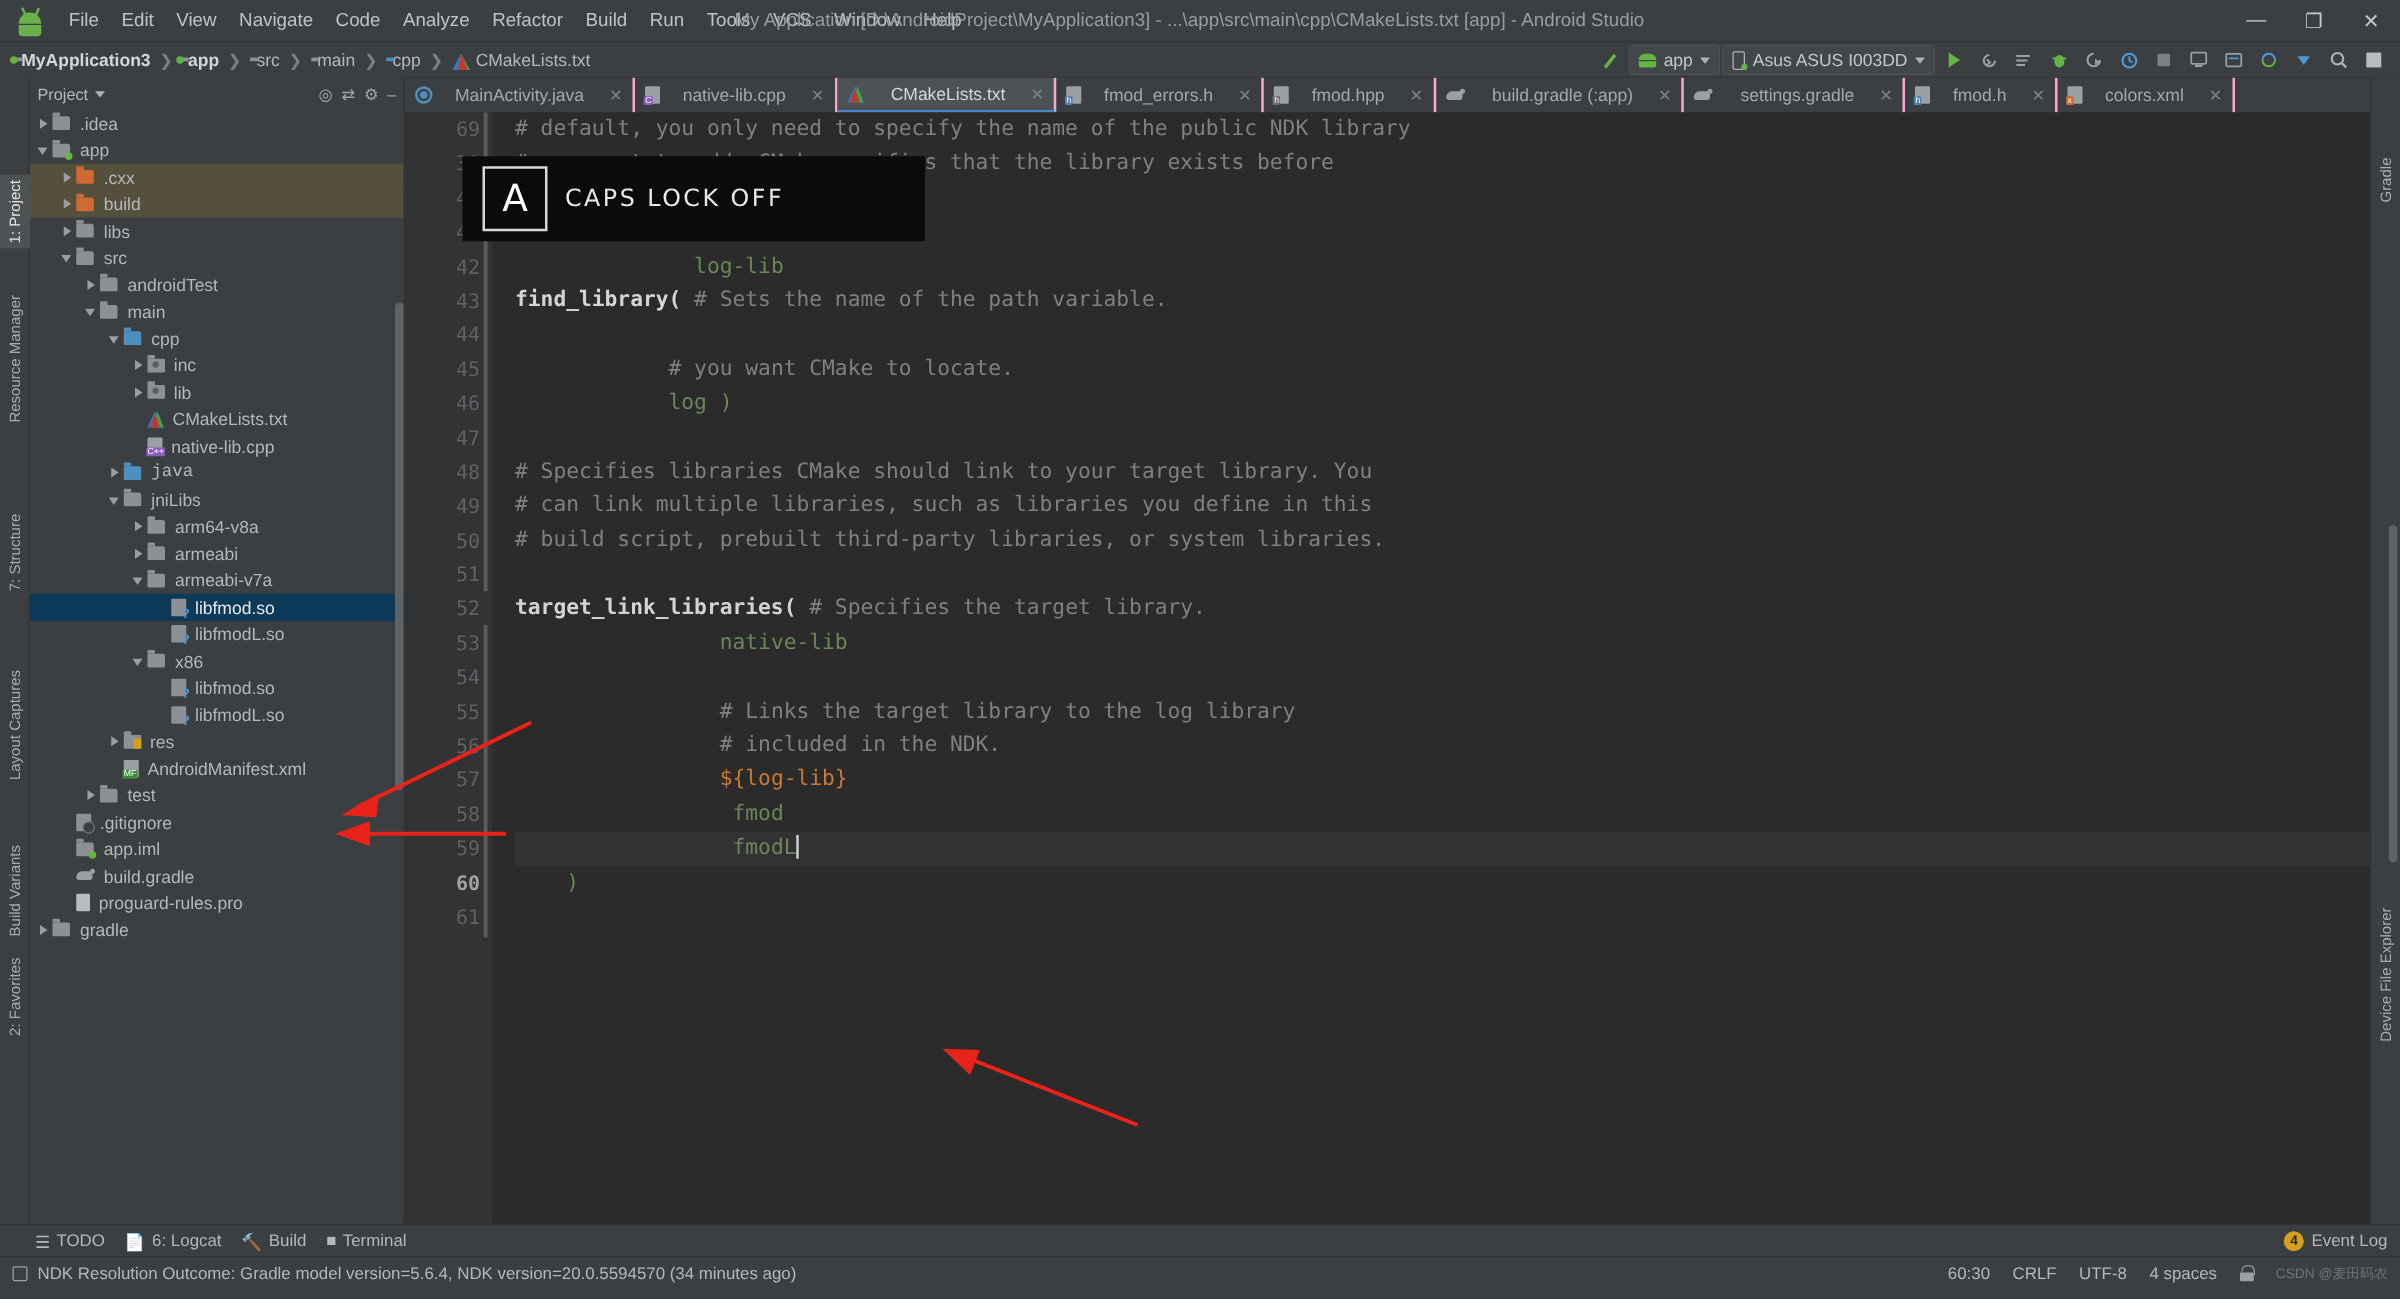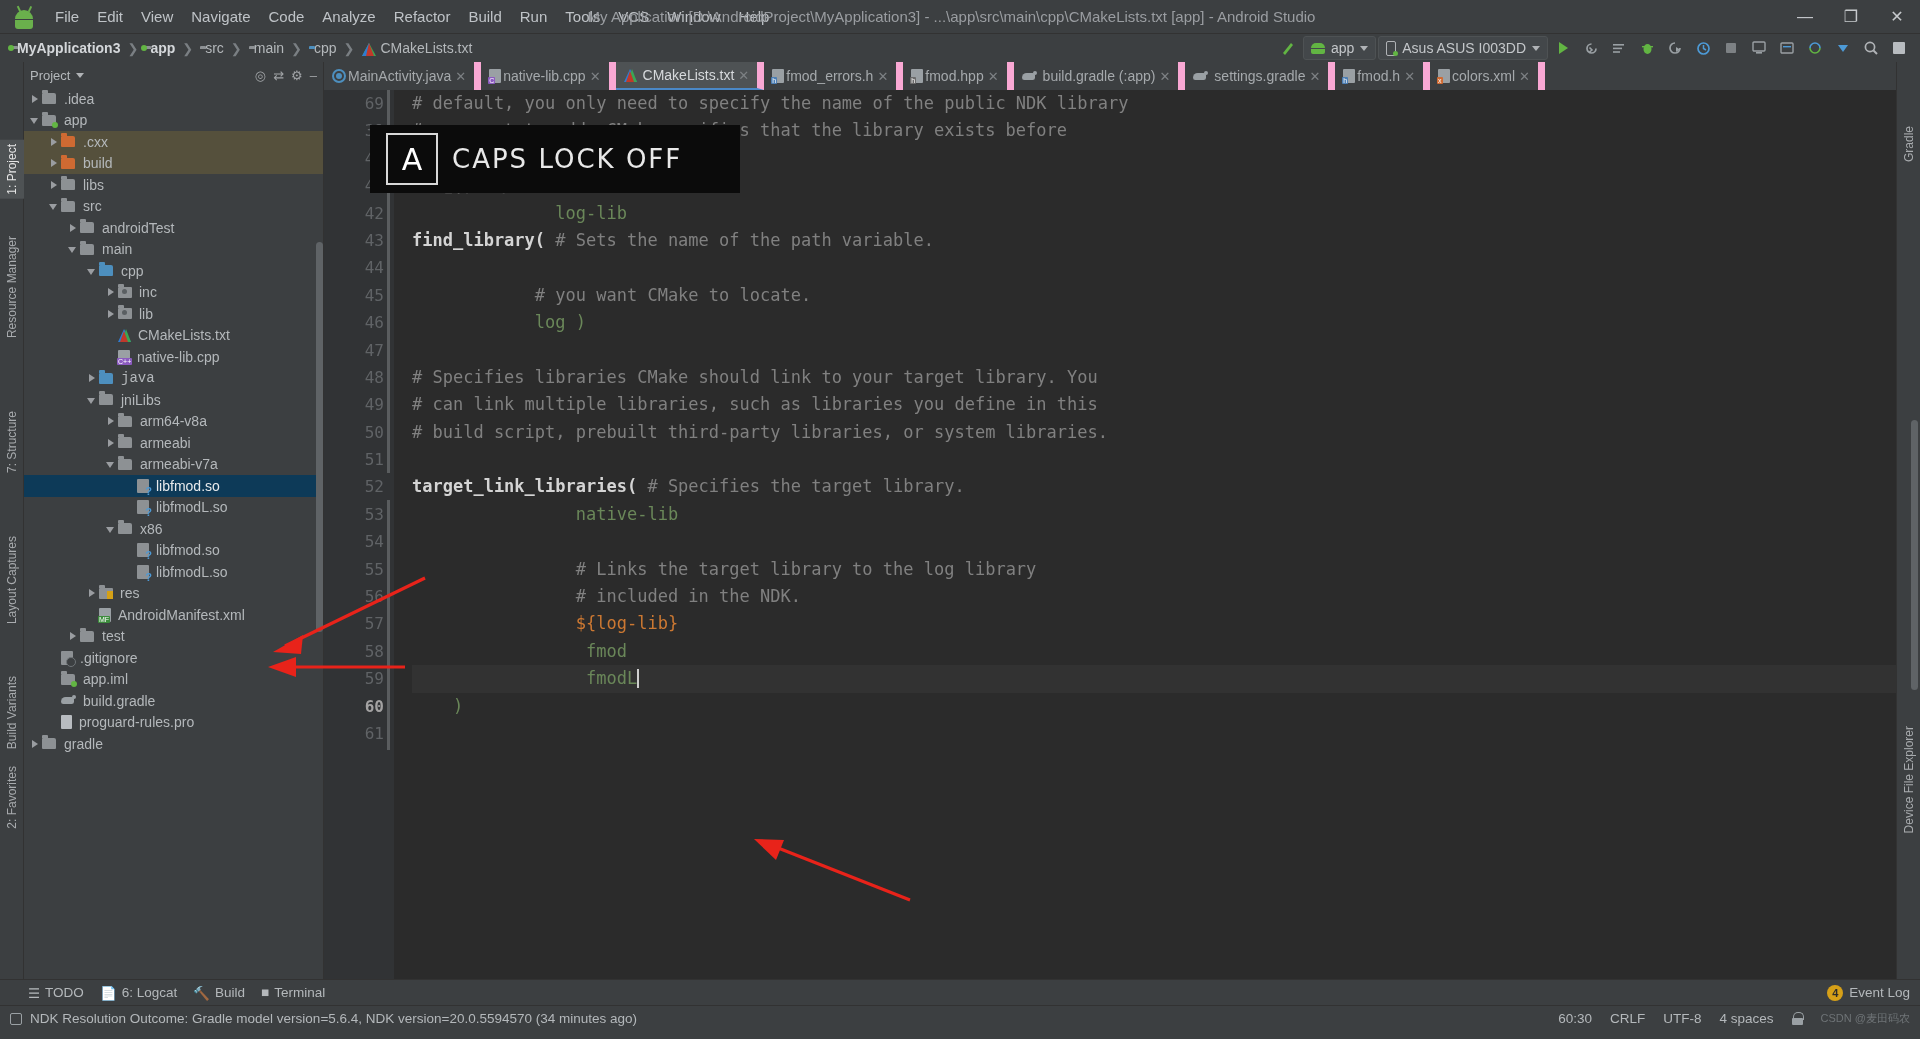--- a/index.html
+++ b/index.html
@@ -209,22 +209,22 @@
     background:#5f6366; border-radius:4px;
   }
 
   
   .editor-wrap { flex:1; position:relative; background:#2b2b2b; overflow:hidden; }
   .tabbar {
     height:28px; background:#3c3f41; display:flex; align-items:stretch;
     overflow:hidden; white-space:nowrap;
   }
   .etab {
-    display:flex; align-items:center; gap:2px; padding:0 8px; font-size:14px;
-    color:#a5a9ac; border-right:7px solid #f9a8d4; cursor:default;
+    display:flex; align-items:center; gap:18px; padding:0 8px; font-size:14px;
+    color:#a5a9ac; border-right:2px solid #f9a8d4; cursor:default;
   }
   .etab.active { background:#4e5254; color:#d6d9dc; border-bottom:2px solid #4a88c7; }
   .etab .x { color:#7d8184; font-size:13px; margin-left:2px; }
   .hdr-ic { width:12px;height:14px;background:#9aa0a4;border-radius:1px;position:relative;flex:0 0 12px;}
   .hdr-ic .tg { position:absolute;left:-1px;bottom:-1px;font-size:7px;line-height:7px;color:#fff;padding:0 1px;border-radius:1px;}
   .tg.h { background:#4d7fb5; }
   .tg.hpp{ background:#6b6b6b; }
   .tg.cpp2{ background:#8b5bbf; }
   .tg.xml{ background:#cf6a32; }
   .java-ic {
@@ -269,21 +269,21 @@
   
   .capslock {
     position:absolute; left:46px; top:63px; width:370px; height:68px;
     background:#0b0b0b; display:flex; align-items:center; gap:14px;
     padding-left:16px; z-index:50;
   }
   .capslock .box {
     width:52px;height:52px;border:2px solid #d8d8d8; display:flex;align-items:center;justify-content:center;
     color:#ffffff; font-size:30px; font-family:"DejaVu Sans", sans-serif;
   }
-  .capslock .txt { color:#e8e8e8; font-size:26px; letter-spacing:2px; font-family:"DejaVu Sans", sans-serif;text-align:right;}
+  .capslock .txt { color:#e8e8e8; font-size:19px; letter-spacing:2px; font-family:"DejaVu Sans", sans-serif;text-align:right;}
 
   
   .arrow-ann { position:absolute; z-index:60; pointer-events:none; }
 
   
   .bottombar {
     height:26px; background:#3c3f41; display:flex; align-items:center;
     gap:16px; padding-left:28px; font-size:13.5px; color:#b4b8bb;
     border-top:1px solid #323232;
   }

